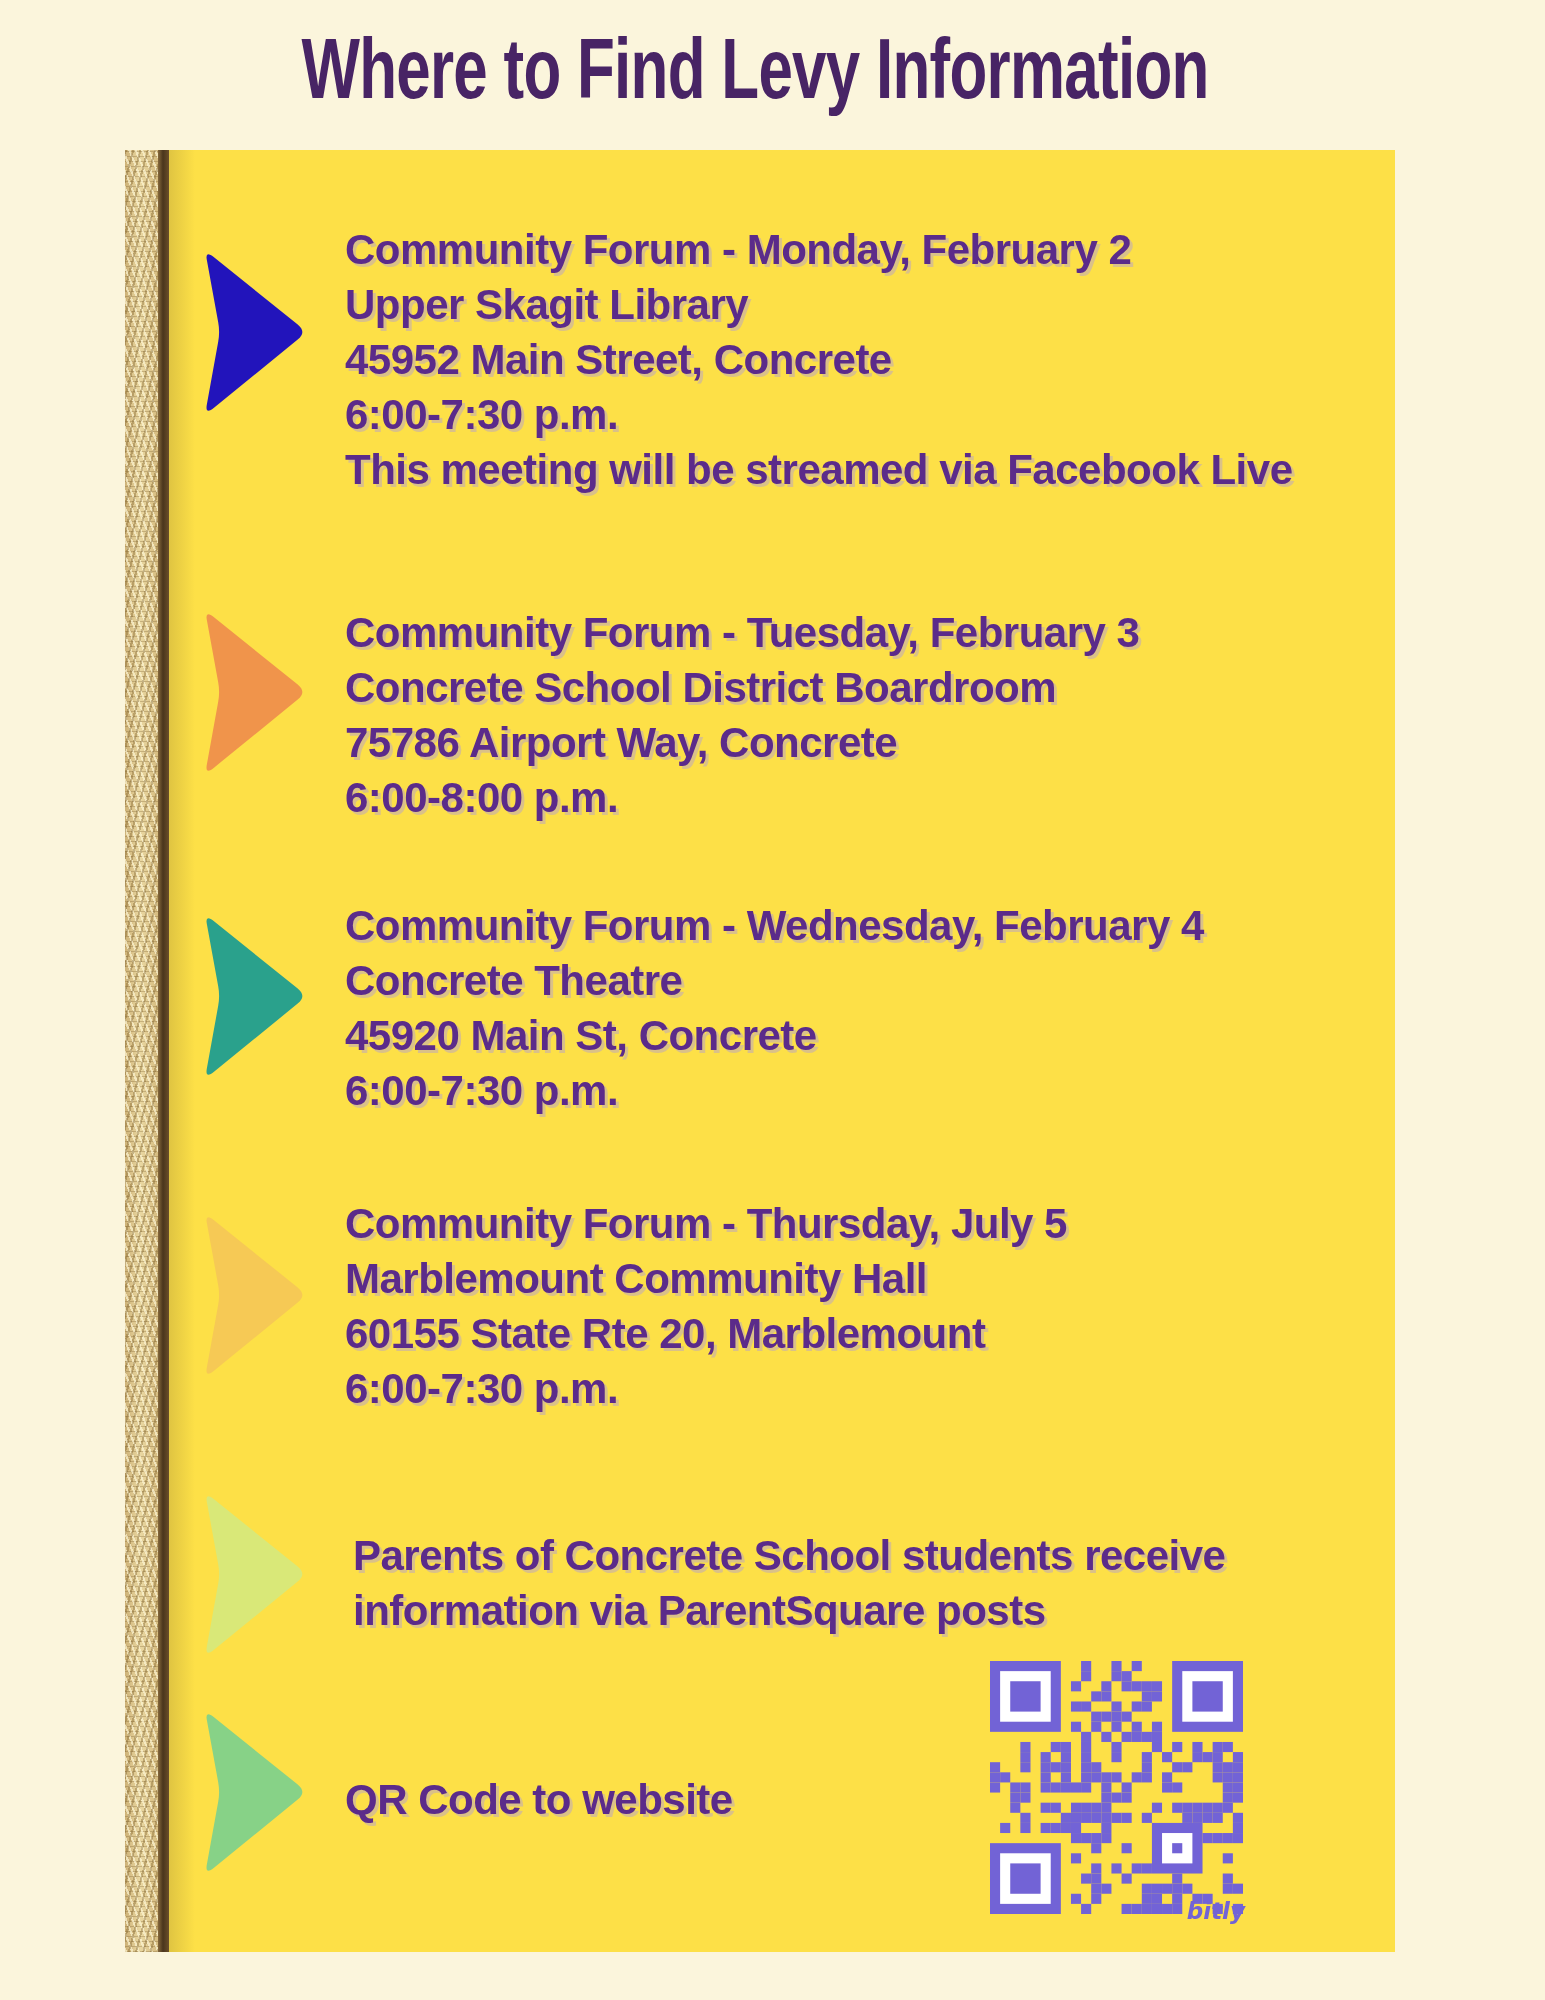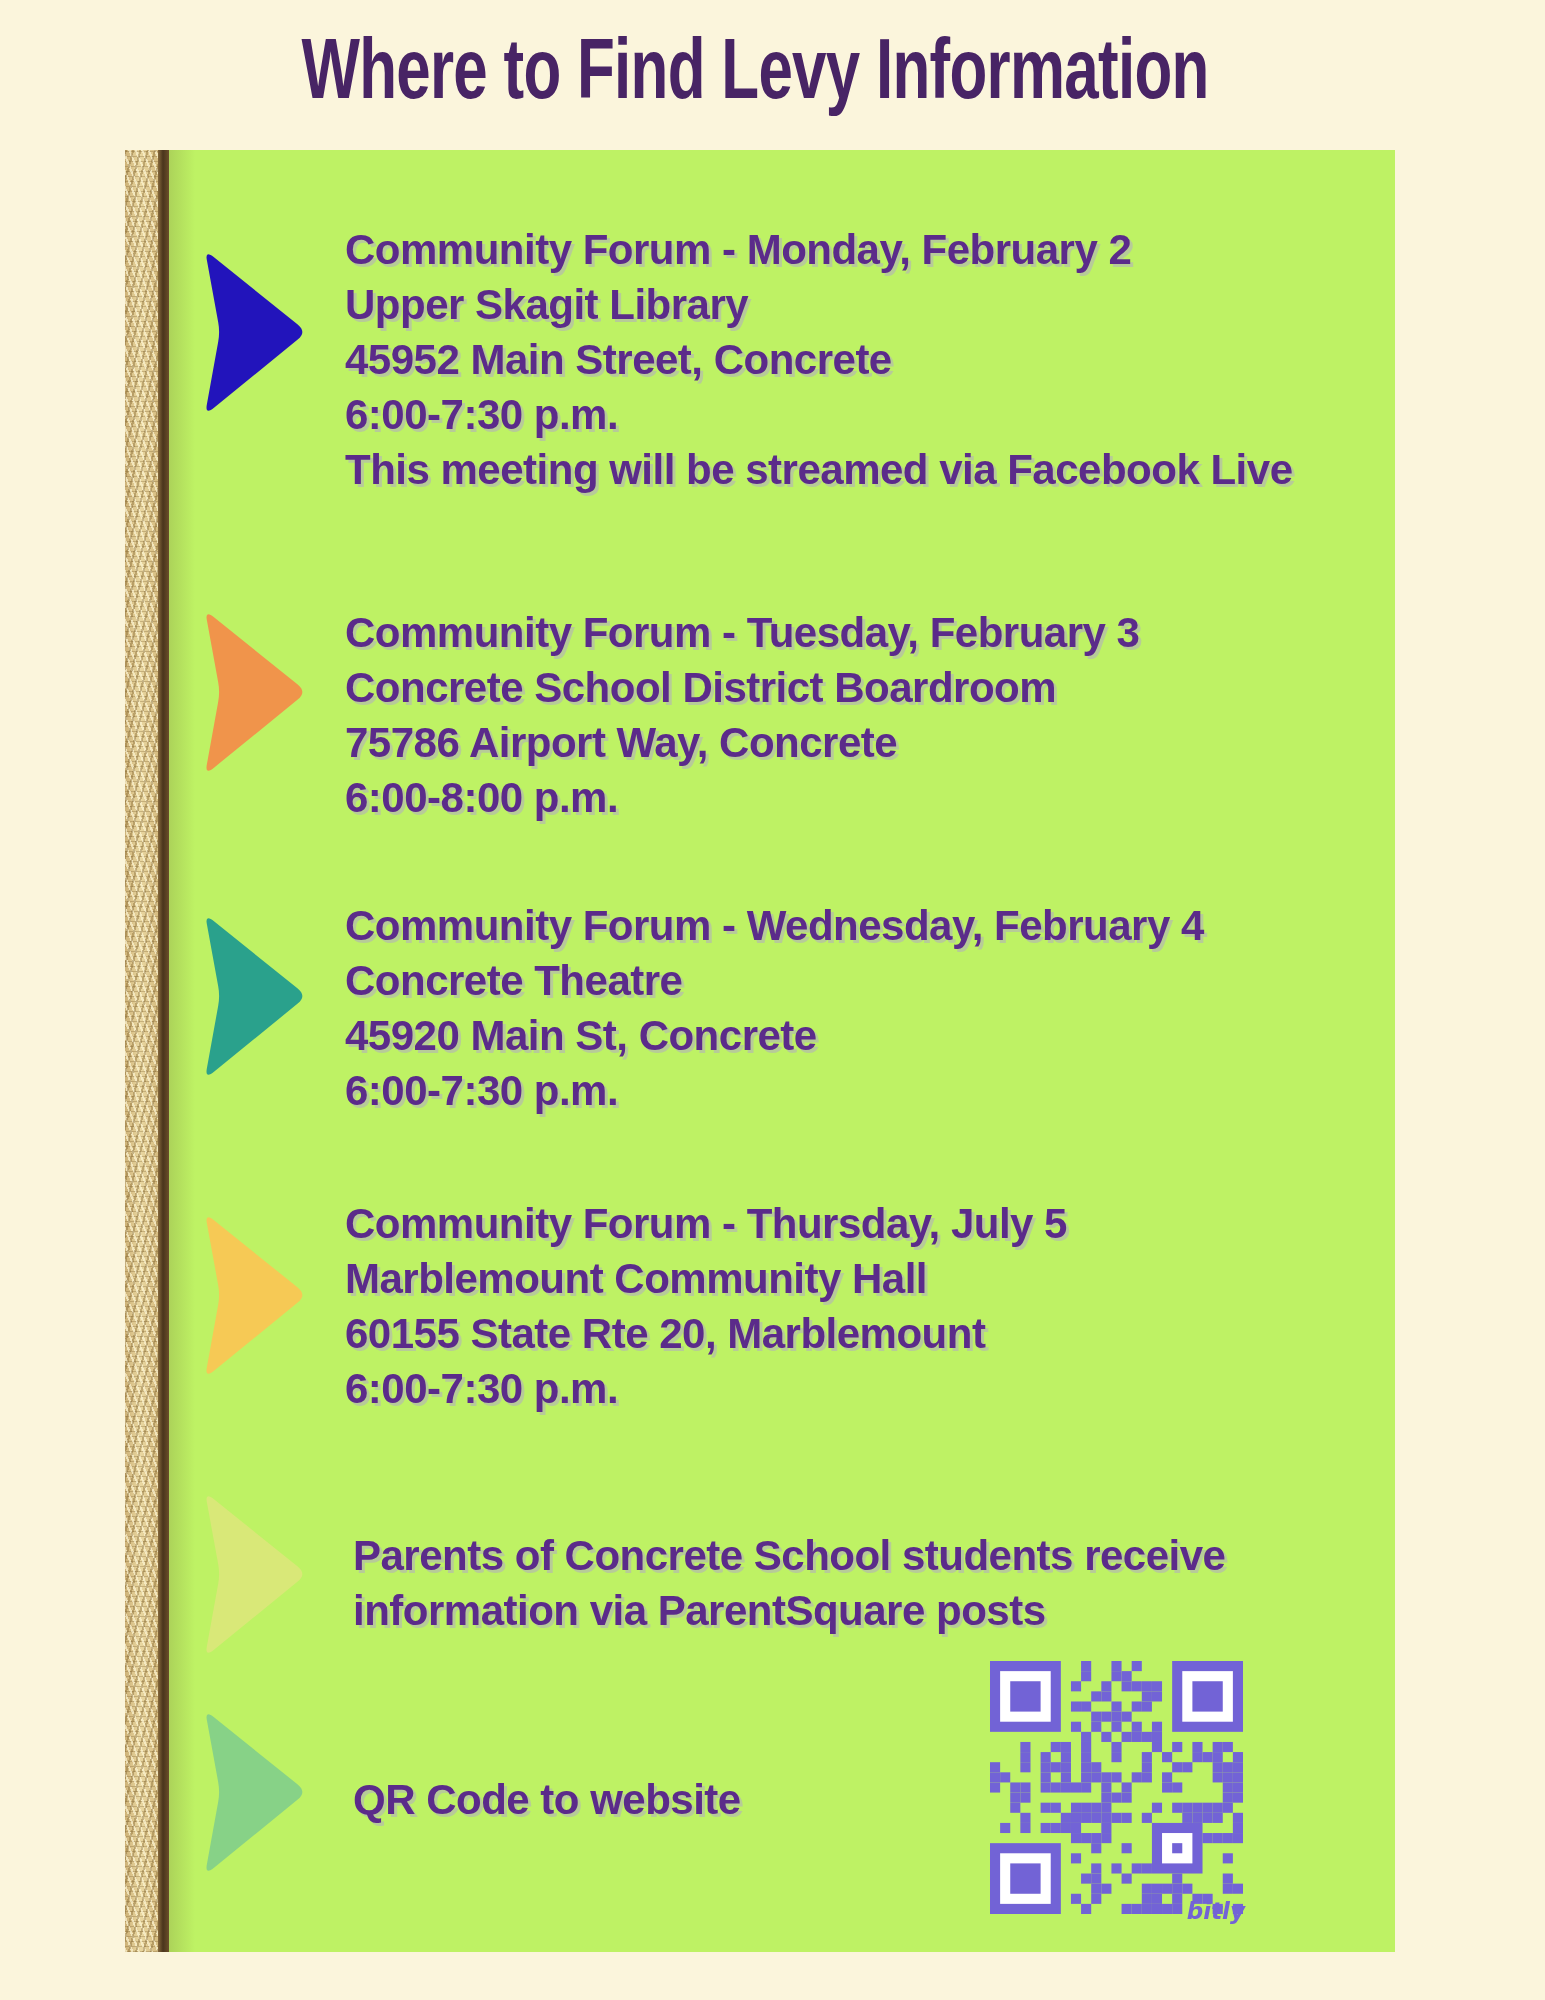--- a/index.html
+++ b/index.html
@@ -22,21 +22,21 @@
     white-space:nowrap;
   }
   .title-wrap h1 span{
     display:inline-block;
     transform:scaleX(0.72);
     transform-origin:center;
   }
   
   .panel{
     position:absolute;left:125px;top:150px;width:1270px;height:1802px;
-    background:#bef264;
+    background:#fde047;
   }
   .spine-gold{
     position:absolute;left:0;top:0;width:33px;height:100%;
     background:
       repeating-linear-gradient(105deg, rgba(125,95,40,.38) 0 2px, rgba(0,0,0,0) 2px 7px),
       repeating-linear-gradient(68deg, rgba(255,248,215,.65) 0 2px, rgba(0,0,0,0) 2px 6px),
       repeating-linear-gradient(0deg, rgba(110,82,35,.28) 0 1px, rgba(0,0,0,0) 1px 5px),
       linear-gradient(90deg,#CDB176,#EAD8A2 45%,#D6BC80);
   }
   .spine-brown{
@@ -152,21 +152,21 @@
     <div class="text-block" style="left:228px;top:1378px">
       <span class="line">Parents of Concrete School students receive</span>
       <span class="line">information via ParentSquare posts</span>
     </div>
   </div>
 
   <div class="section">
     <svg class="arrow" style="left:68px;top:1550px" viewBox="0 0 120 185">
       <use href="#arrow-shape" fill="#87D287"></use>
     </svg>
-    <div class="text-block" style="left:228px;top:1622px">
+    <div class="text-block" style="left:220px;top:1622px">
       <span class="line">QR Code to website</span>
     </div>
     <div class="qr">
       <svg viewBox="0 0 253 253">
           <rect x="91.08" y="0" width="10.12" height="10.12" fill="#7263D6"></rect>
           <rect x="121.44" y="0" width="10.12" height="10.12" fill="#7263D6"></rect>
           <rect x="141.67999999999998" y="0" width="10.12" height="10.12" fill="#7263D6"></rect>
           <rect x="91.08" y="10.12" width="10.12" height="10.12" fill="#7263D6"></rect>
           <rect x="121.44" y="10.12" width="10.12" height="10.12" fill="#7263D6"></rect>
           <rect x="131.56" y="10.12" width="10.12" height="10.12" fill="#7263D6"></rect>

